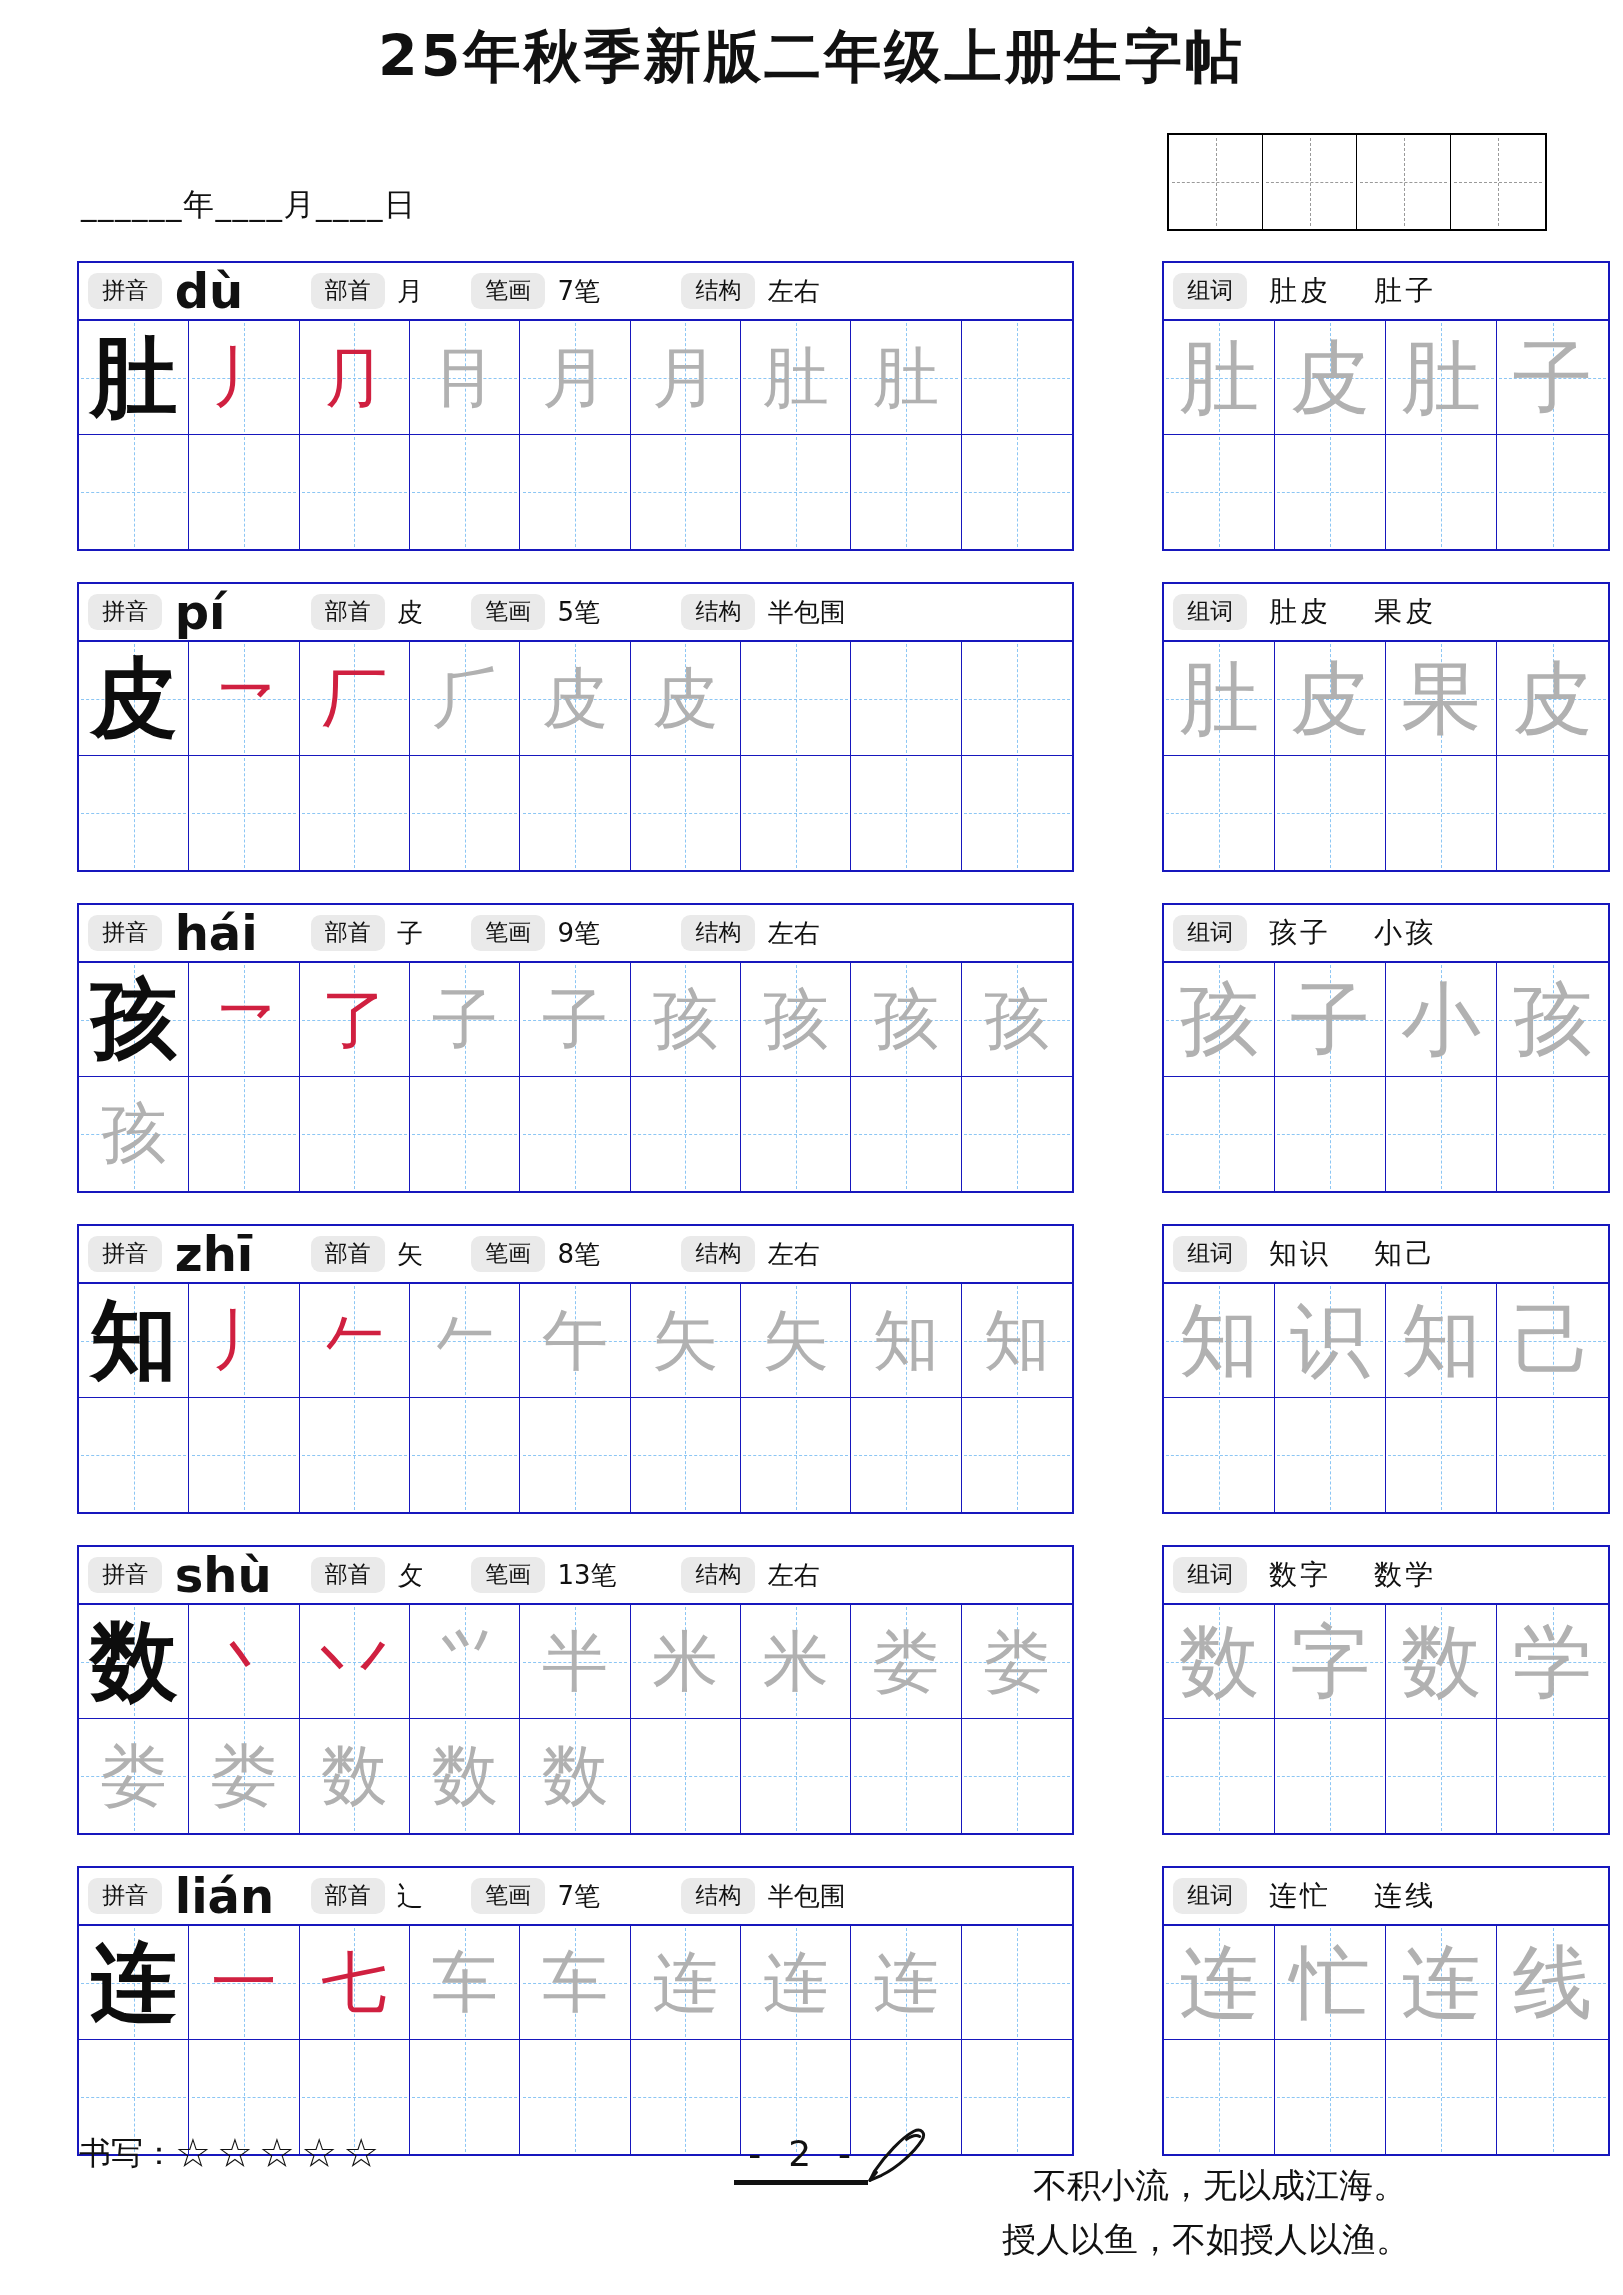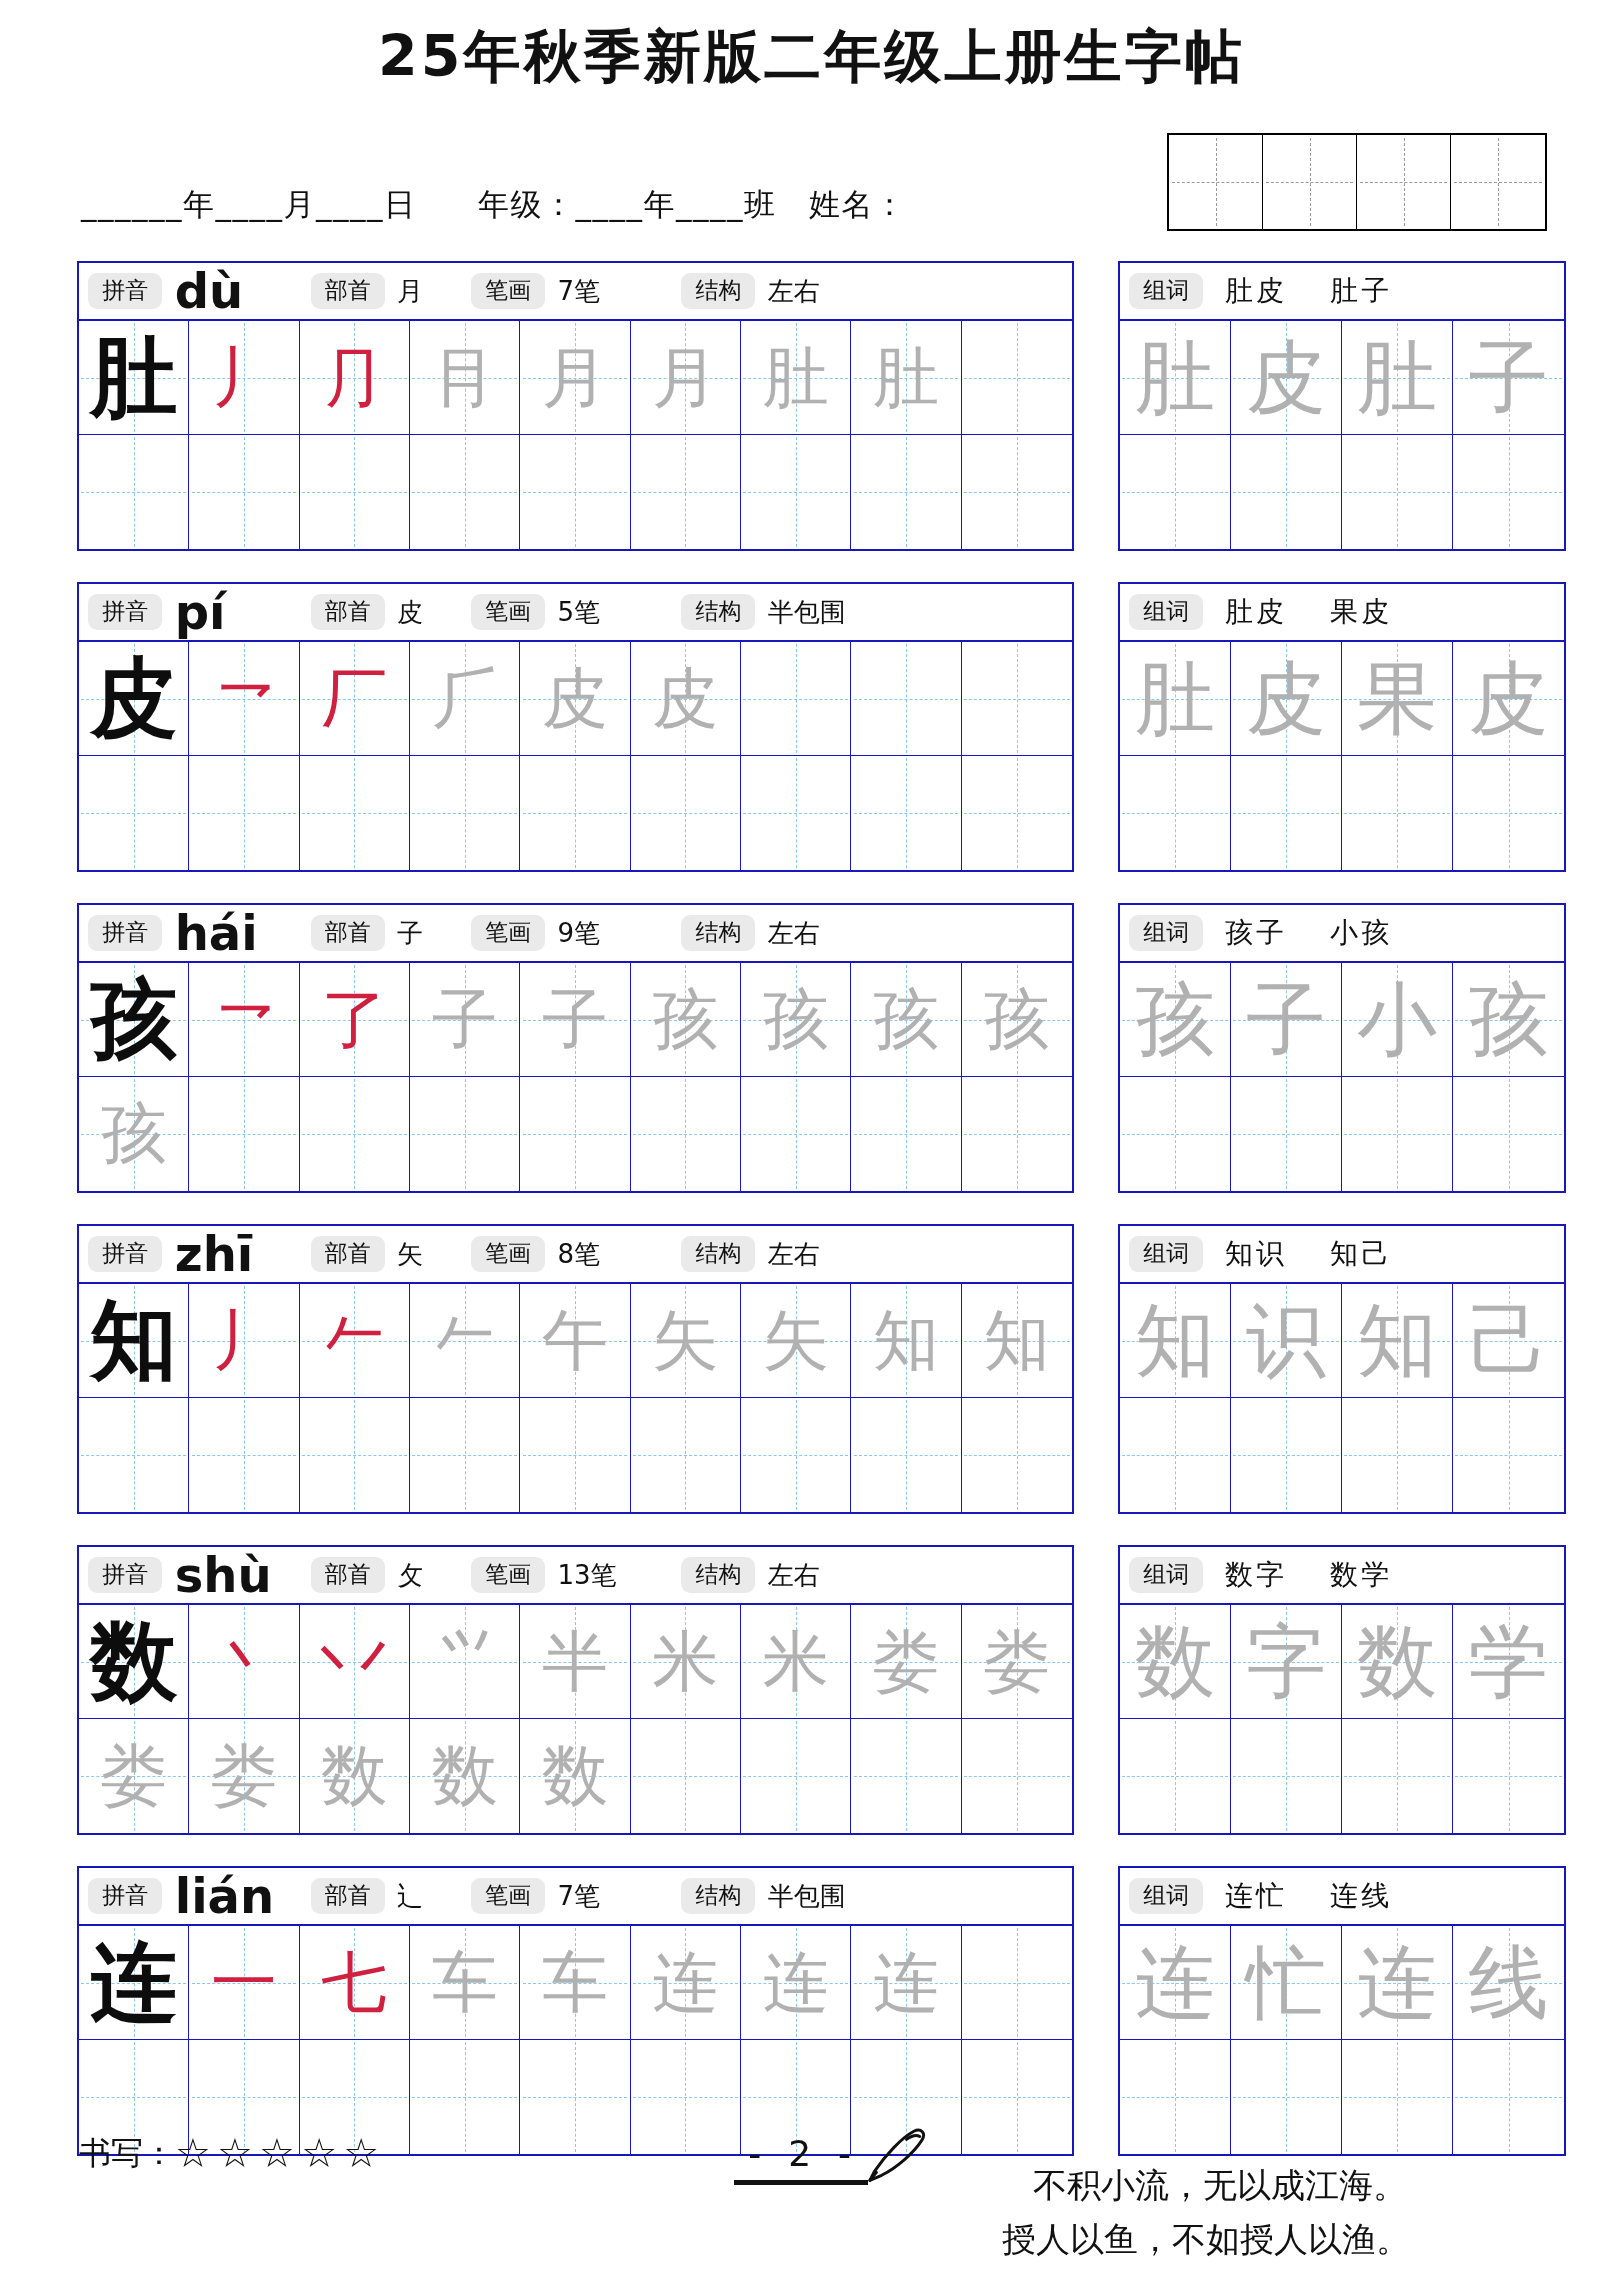--- a/index.html
+++ b/index.html
@@ -12,21 +12,21 @@
   
   .name-grid{position:absolute;left:1167px;top:133px;display:grid;
              grid-template-columns:repeat(4,94px);border:2.3px solid #000;background:#fff;}
   .name-cell{position:relative;height:94px;border-right:1.5px solid #000;}
   .name-cell:last-child{border-right:none;}
   .name-cell::before{content:'';position:absolute;left:3.1px;right:3.1px;top:50%;border-top:1.5px dashed #9a9a9a;}
   .name-cell::after{content:'';position:absolute;top:3.1px;bottom:3.1px;left:50%;border-left:1.5px dashed #9a9a9a;}
 
   
   .cards{position:absolute;left:0;top:261px;width:1623px;display:flex;flex-direction:column;gap:31px;}
-  .card-row{display:flex;margin-left:77px;}
+  .card-row{display:flex;margin-left:77px;gap:44px;}
   .card{border:2.3px solid var(--blue);background:#fff;box-sizing:border-box;}
   .left-card{width:997px;}
   .right-card{width:448px;margin-left:44px;}
   .hdr{display:flex;align-items:center;height:56px;padding-left:9.3px;}
   .pill{display:inline-block;background:#eaeaea;border-radius:9.3px;padding:4.6px 14px;
         font-size:23px;line-height:1.2;white-space:nowrap;}
   .hv{font-size:26px;margin-left:12.4px;white-space:nowrap;}
   .pinyin-val{font-size:48px;font-weight:bold;width:136px;}
   .radical-val{width:74px;}
   .strokes-val{width:124px;}
@@ -58,21 +58,20 @@
   .pencil{position:absolute;left:864px;top:2124px;}
   .quote1{position:absolute;left:1033px;top:2163px;font-size:34px;font-family:Liberation Mono, monospace;text-align:right;}
   .quote2{position:absolute;left:1002px;top:2217px;font-size:34px;font-family:"DejaVu Serif",serif;}
 </style>
 </head>
 <body>
 
 <div class="page" style="--blue: #1717bd; --dash: #8cc6f4; --red: #d02040; --gray: #b1b1b1; --ink: #0d0d0d;">
   <div class="title">25年秋季新版二年级上册生字帖</div>
   <div class="date-line">______年____月____日</div>
-  <div class="grade-line">年级：____年____班　姓名：</div>
   <div class="name-grid" id="name-grid">
       <div class="name-cell"></div>
       <div class="name-cell"></div>
       <div class="name-cell"></div>
       <div class="name-cell"></div>
     </div>
 
   <div class="cards" id="cards">
       <div class="card-row">
         <div class="card left-card">

